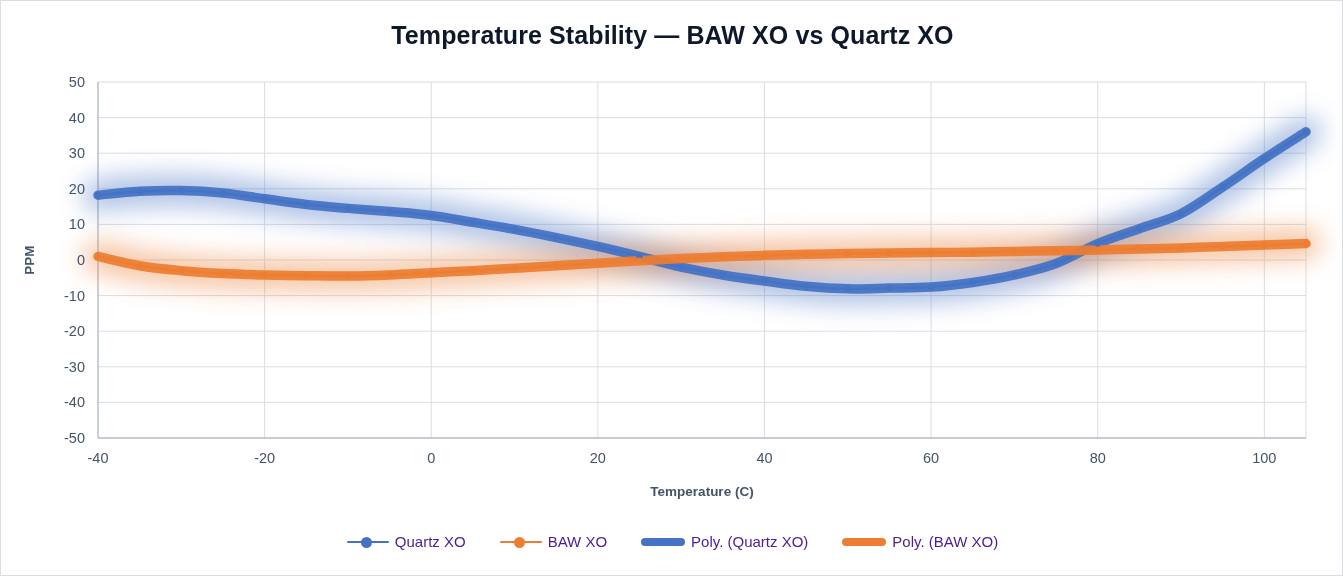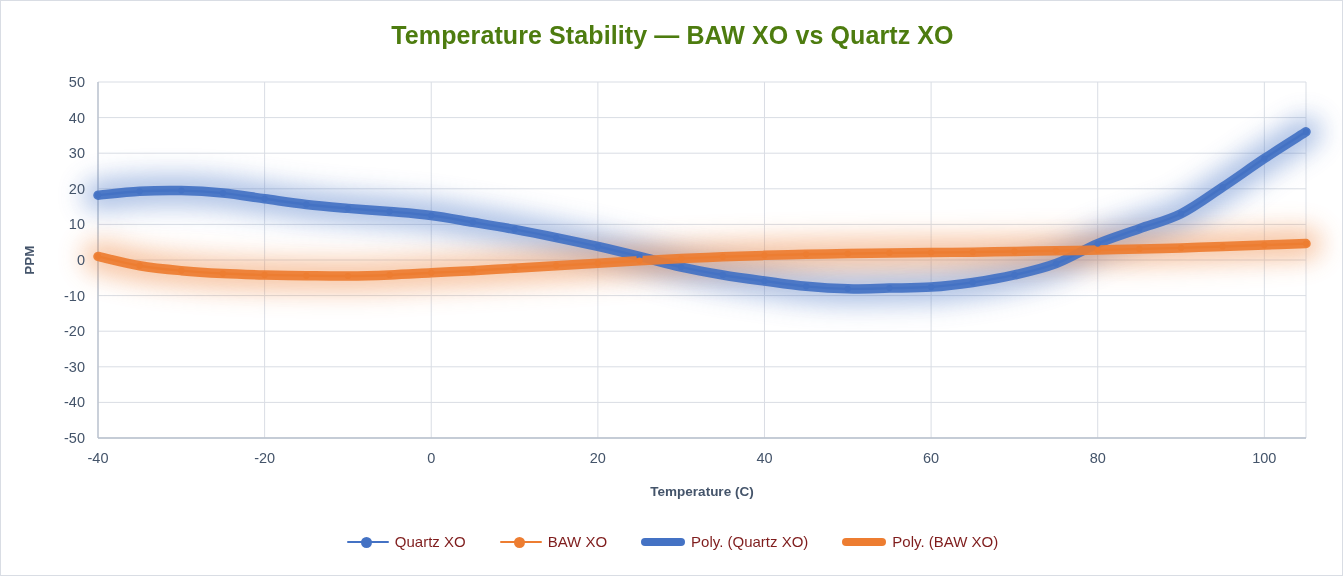--- a/index.html
+++ b/index.html
@@ -21,21 +21,21 @@
     overflow: hidden;
   }
   #chart-title {
     position: absolute;
     left: 0;
     top: 20px;
     width: 1343px;
     text-align: center;
     font-size: 25px;
     font-weight: bold;
-    color: #4d7c0f;
+    color: #0f172a;
     letter-spacing: 0.1px;
   }
   #plot-svg {
     position: absolute;
     left: 0;
     top: 0;
   }
   .axis-tick-label {
     font-family: "Liberation Sans", sans-serif;
     font-size: 14.5px;
@@ -59,21 +59,21 @@
     gap: 34px;
   }
   .legend-entry {
     display: flex;
     flex-direction: row;
     align-items: center;
     gap: 6px;
   }
   .legend-label {
     font-size: 15px;
-    color: #7f1d1d;
+    color: #4c1d95;
     white-space: nowrap;
   }
   .legend-swatch-series {
     position: relative;
     width: 42px;
     height: 14px;
   }
   .legend-swatch-series .lg-line {
     position: absolute;
     left: 0;

